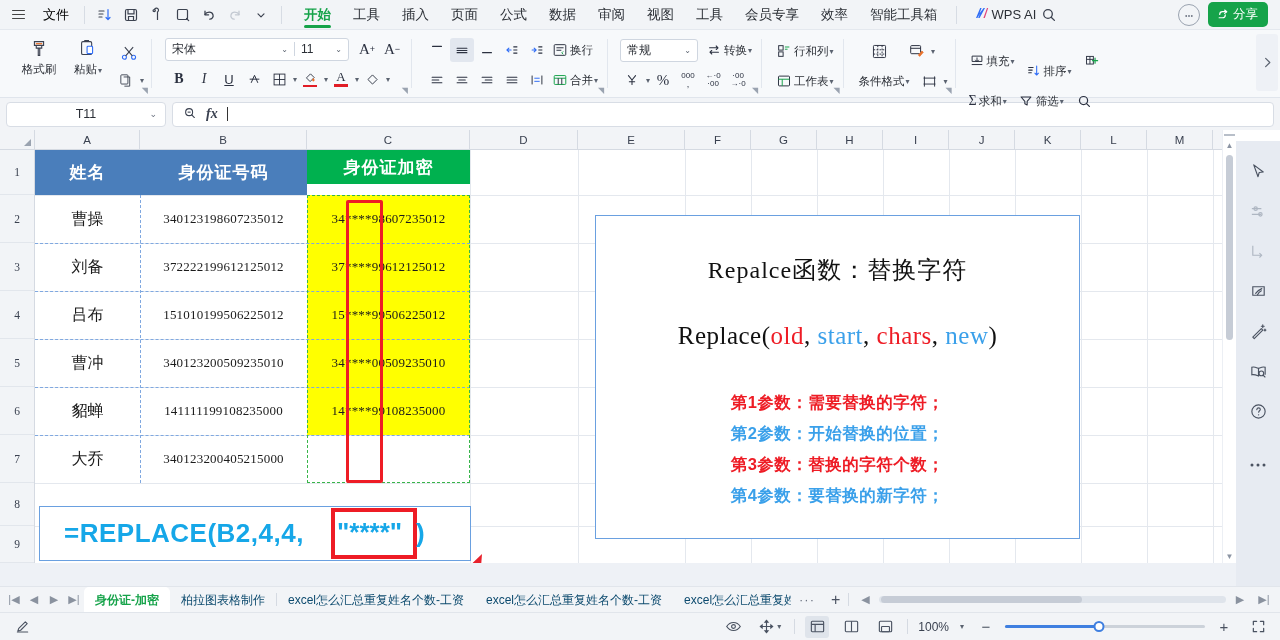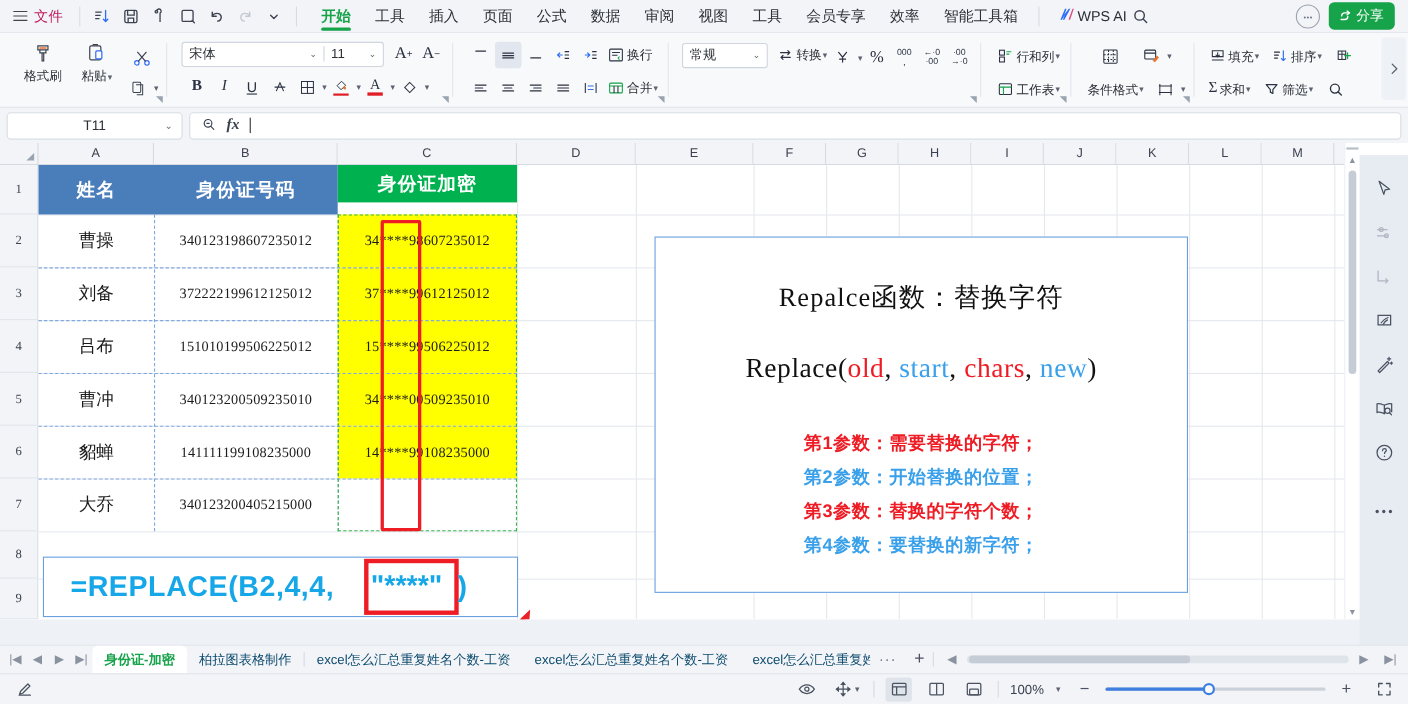--- a/index.html
+++ b/index.html
@@ -13,22 +13,22 @@
   #app { position: relative; width: 1280px; height: 640px; background: #eef1f6; }
 
   
   .menubar {
     height: 30px; background: #f2f4f7;
     display: flex; align-items: center;
     padding: 0 8px; gap: 0px;
     border-bottom: 1px solid #e4e8ee;
   }
   .mb-file {
-    display: flex; align-items: center; gap: 6px;
-    font-size: 13px; color: #be185d; padding: 3px 8px 3px 4px;
+    display: flex; align-items: center; gap: 18px;
+    font-size: 13px; color: #000000; padding: 3px 8px 3px 4px;
     cursor: pointer;
   }
   .hamburger { display:inline-flex; flex-direction:column; gap:2.5px; width:13px; }
   .hamburger i { display:block; height:1.5px; background:#444; border-radius:1px;}
   .mb-sep { width:1px; height:18px; background:#d7dce4; margin:0 7px; }
   .qicon {
     width: 26px; height: 24px; display: inline-flex;
     align-items: center; justify-content: center;
     cursor: pointer; color:#3c4250;
   }
@@ -525,21 +525,21 @@
               <path d="M2.5 7h13"></path>
               <path d="M7 7v7M11 7v7" stroke="#2b3140"></path>
           </svg>
           <span class="lbltxt">合并</span>
           <span class="caret">▾</span>
         </div>
       </div>
       <span class="grp-expand">◥</span>
     </div>
 
-    <div class="rgroup" style="padding-left:13px;">
+    <div class="rgroup" style="flex-direction:column; padding-left:13px;">
       <div class="rrow" style="margin-top:4px;">
         <div class="numfmt">
           <span>常规</span>
           <span class="caret">⌄</span>
         </div>
         <div class="sbtn" style="min-width:auto;margin-left:5px;">
           <svg width="16" height="16" viewBox="0 0 18 18" fill="none" stroke="#2b3140" stroke-width="1.2">
             <path d="M4 6.5h9.5M11.5 4.5l2 2-2 2M14 11.5H4.5M6.5 9.5l-2 2 2 2" stroke-linecap="round" stroke-linejoin="round"></path>
           </svg>
           <span class="lbltxt">转换</span>
@@ -635,21 +635,21 @@
       <div class="rrow" style="margin-top:5px;">
         <div class="sbtn" style="min-width:auto;">
           <svg width="16" height="16" viewBox="0 0 18 18" fill="none" stroke="#2b3140" stroke-width="1.1">
             <path d="M3.5 3.5h11v6h-11z"></path>
               <path d="M9 5.5v4M7.3 8l1.7 1.8L10.7 8" stroke-linecap="round" stroke-linejoin="round"></path>
               <path d="M3.5 13h11" stroke-linecap="round"></path>
           </svg>
           <span class="lbltxt">填充</span>
           <span class="caret">▾</span>
         </div>
-        <div class="sbtn" style="min-width:auto;margin-left:6px;">
+        <div class="sbtn" style="min-width:auto;margin-left:6px;margin-top:20px;">
           <svg width="16" height="16" viewBox="0 0 18 18" fill="none" stroke="#2b3140" stroke-width="1.2">
             <path d="M3 5h5M3 8h4M3 11h3" stroke-linecap="round"></path>
             <path d="M12 3.5v10M12 13.5l-2-2M12 13.5l2-2" stroke="#2f6df6" stroke-linecap="round"></path>
           </svg>
           <span class="lbltxt">排序</span>
           <span class="caret">▾</span>
         </div>
         <div class="sbtn" style="margin-left:6px;">
           <svg width="17" height="17" viewBox="0 0 20 20" fill="none" stroke="#2b3140" stroke-width="1.1">
             <rect x="3" y="4" width="8" height="9"></rect>

